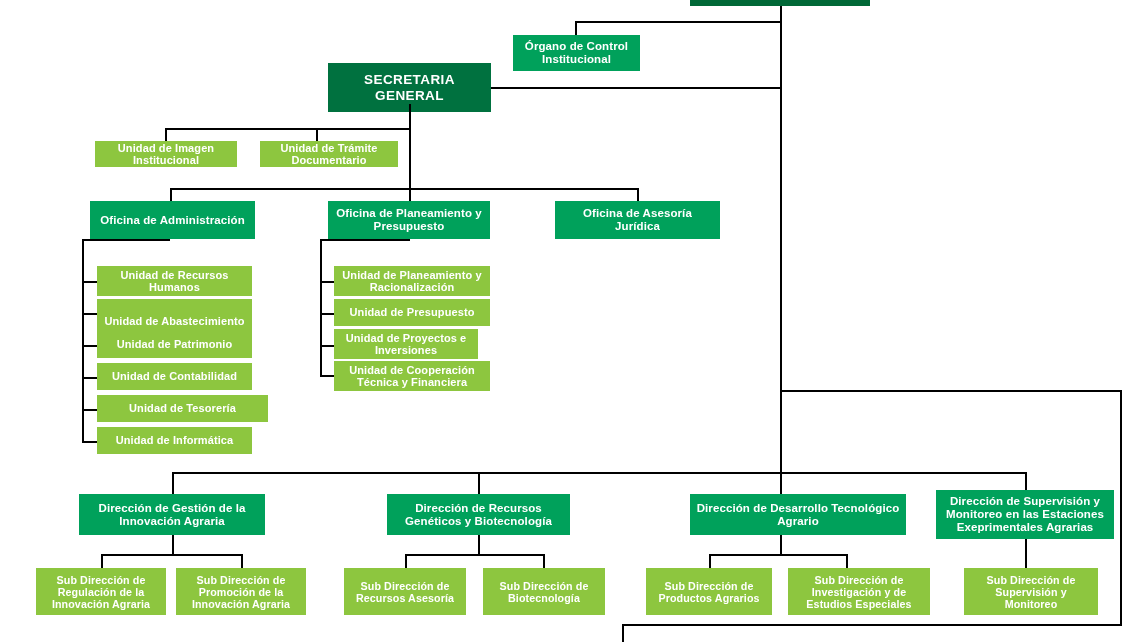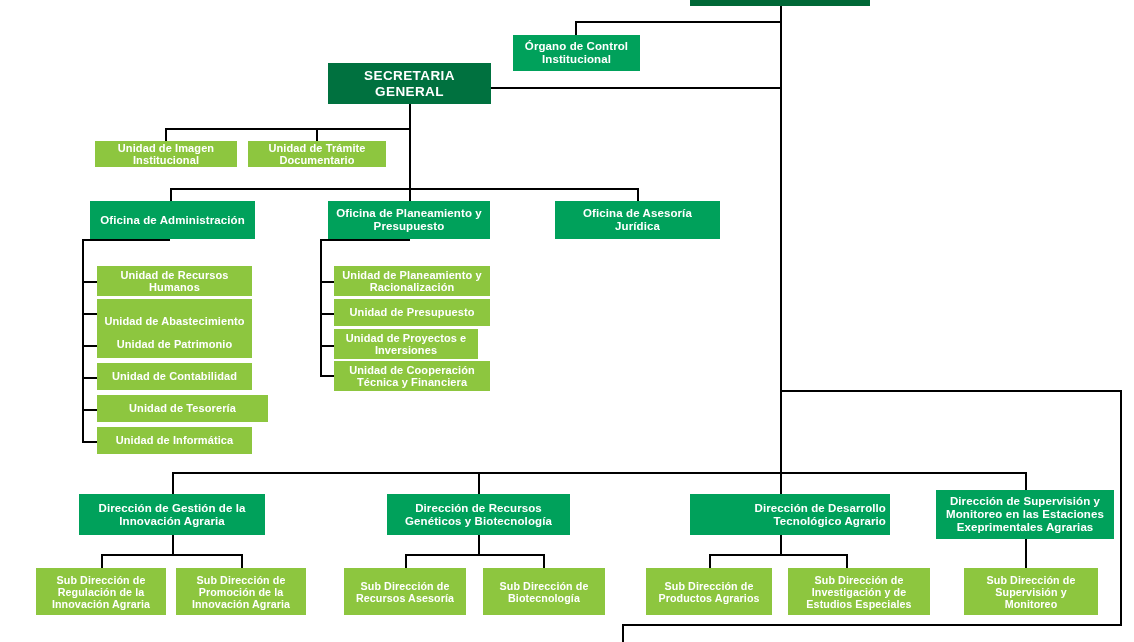--- a/index.html
+++ b/index.html
@@ -73,34 +73,34 @@
 
   <div class="ln h" style="left:575px;top:21px;width:207px;"></div>
   <div class="ln v" style="left:575px;top:21px;height:14px;"></div>
 
   <div class="box lvl-oci" style="left:513px;top:35px;width:127px;height:36px;">
     <span>Órgano de Control Institucional</span>
   </div>
 
   <div class="ln h" style="left:489px;top:87px;width:293px;"></div>
 
-  <div class="box lvl-sec" style="left:328px;top:63px;width:163px;height:41px;">
+  <div class="box lvl-sec" style="left:328px;top:63px;width:163px;height:49px;">
     <span>SECRETARIA GENERAL</span>
   </div>
 
   <div class="ln v" style="left:409px;top:104px;height:86px;"></div>
 
   <div class="ln h" style="left:165px;top:128px;width:245px;"></div>
   <div class="ln v" style="left:165px;top:128px;height:13px;"></div>
   <div class="ln v" style="left:316px;top:128px;height:13px;"></div>
 
   <div class="box lvl-uni" style="left:95px;top:141px;width:142px;height:26px;">
     <span>Unidad de Imagen Institucional</span>
   </div>
-  <div class="box lvl-uni" style="left:248px;top:141px;width:138px;height:26px;">
+  <div class="box lvl-uni" style="left:260px;top:141px;width:138px;height:26px;">
     <span>Unidad de Trámite Documentario</span>
   </div>
 
   <div class="ln h" style="left:170px;top:188px;width:468px;"></div>
   <div class="ln v" style="left:170px;top:188px;height:13px;"></div>
   <div class="ln v" style="left:409px;top:188px;height:13px;"></div>
   <div class="ln v" style="left:637px;top:188px;height:13px;"></div>
 
   <div class="box lvl-oci" style="left:328px;top:201px;width:162px;height:38px;">
     <span>Oficina de Planeamiento y Presupuesto</span>
@@ -196,21 +196,21 @@
   <div class="ln v" style="left:405px;top:554px;height:14px;"></div>
   <div class="ln v" style="left:543px;top:554px;height:14px;"></div>
 
   <div class="box lvl-uni thin" style="left:344px;top:568px;width:122px;height:47px;">
     <span>Sub Dirección de Recursos Asesoría</span>
   </div>
   <div class="box lvl-uni thin" style="left:483px;top:568px;width:122px;height:47px;">
     <span>Sub Dirección de Biotecnología</span>
   </div>
 
-  <div class="box lvl-dir" style="left:690px;top:494px;width:200px;height:41px;text-align:right;">
+  <div class="box lvl-dir" style="left:690px;top:494px;width:216px;height:41px;">
     <span>Dirección de Desarrollo Tecnológico Agrario</span>
   </div>
   <div class="ln v" style="left:780px;top:535px;height:19px;"></div>
   <div class="ln h" style="left:709px;top:554px;width:139px;"></div>
   <div class="ln v" style="left:709px;top:554px;height:14px;"></div>
   <div class="ln v" style="left:846px;top:554px;height:14px;"></div>
 
   <div class="box lvl-uni thin" style="left:646px;top:568px;width:126px;height:47px;">
     <span>Sub Dirección de Productos Agrarios</span>
   </div>

